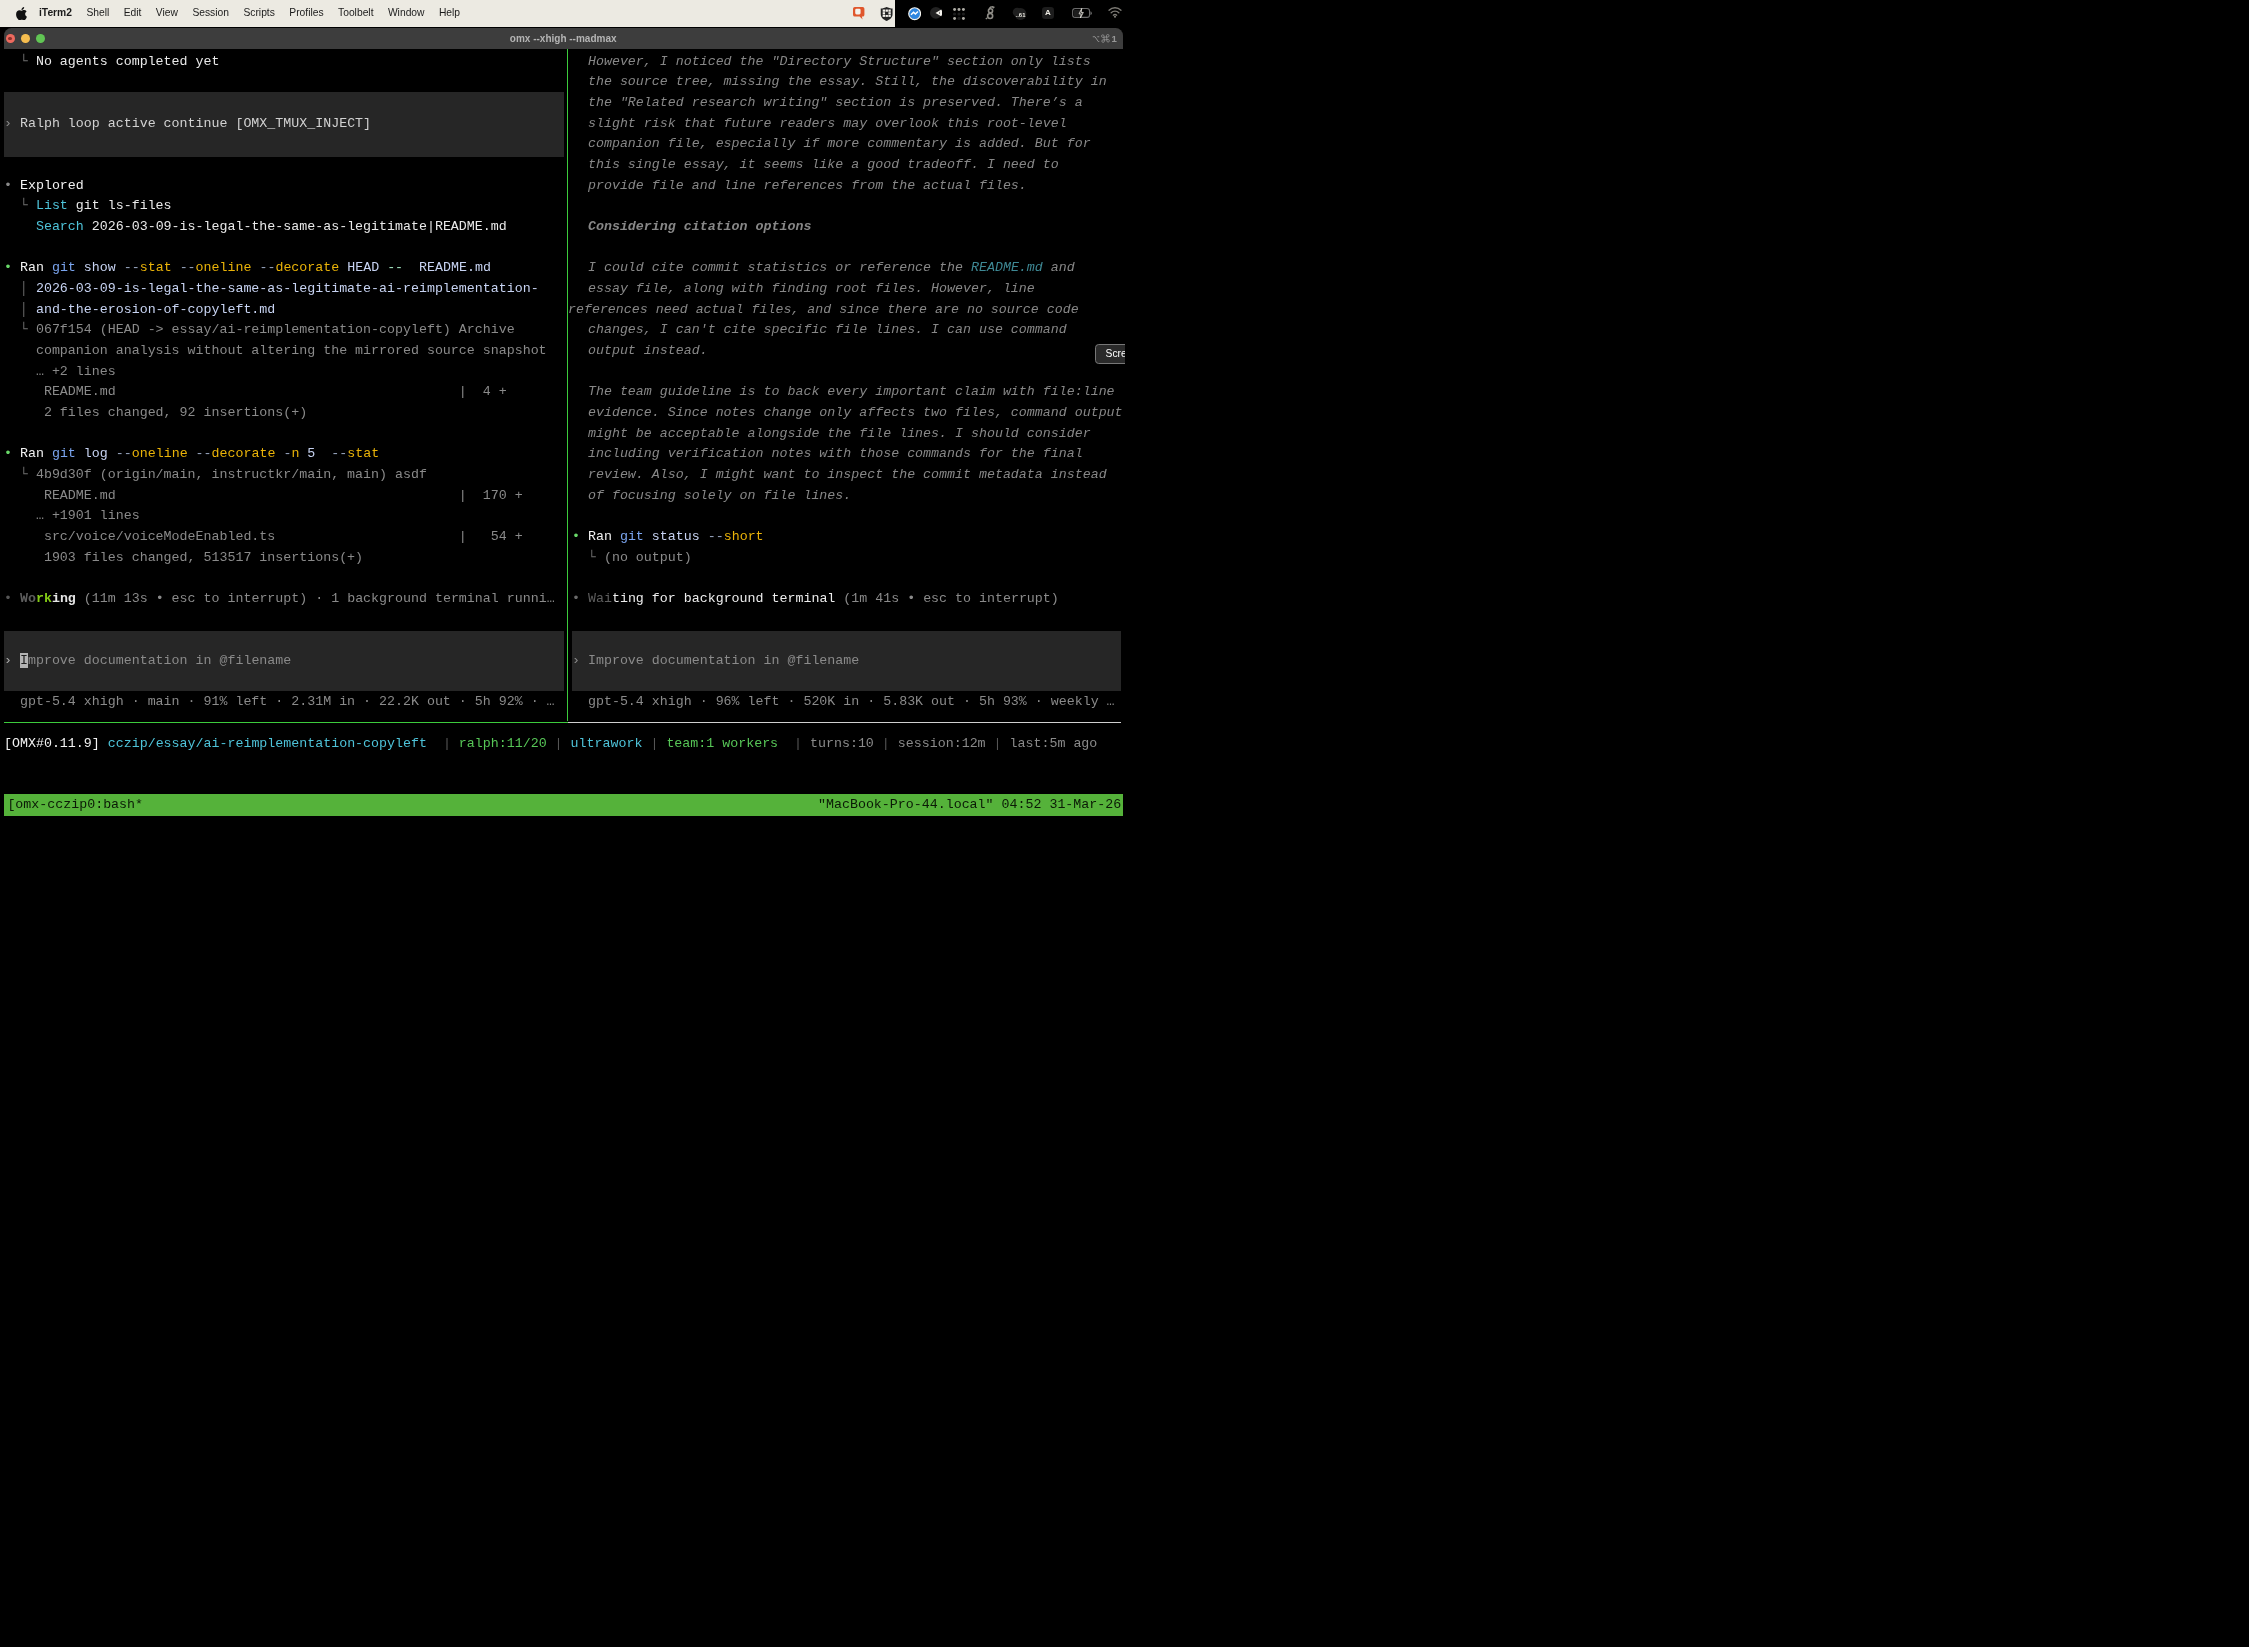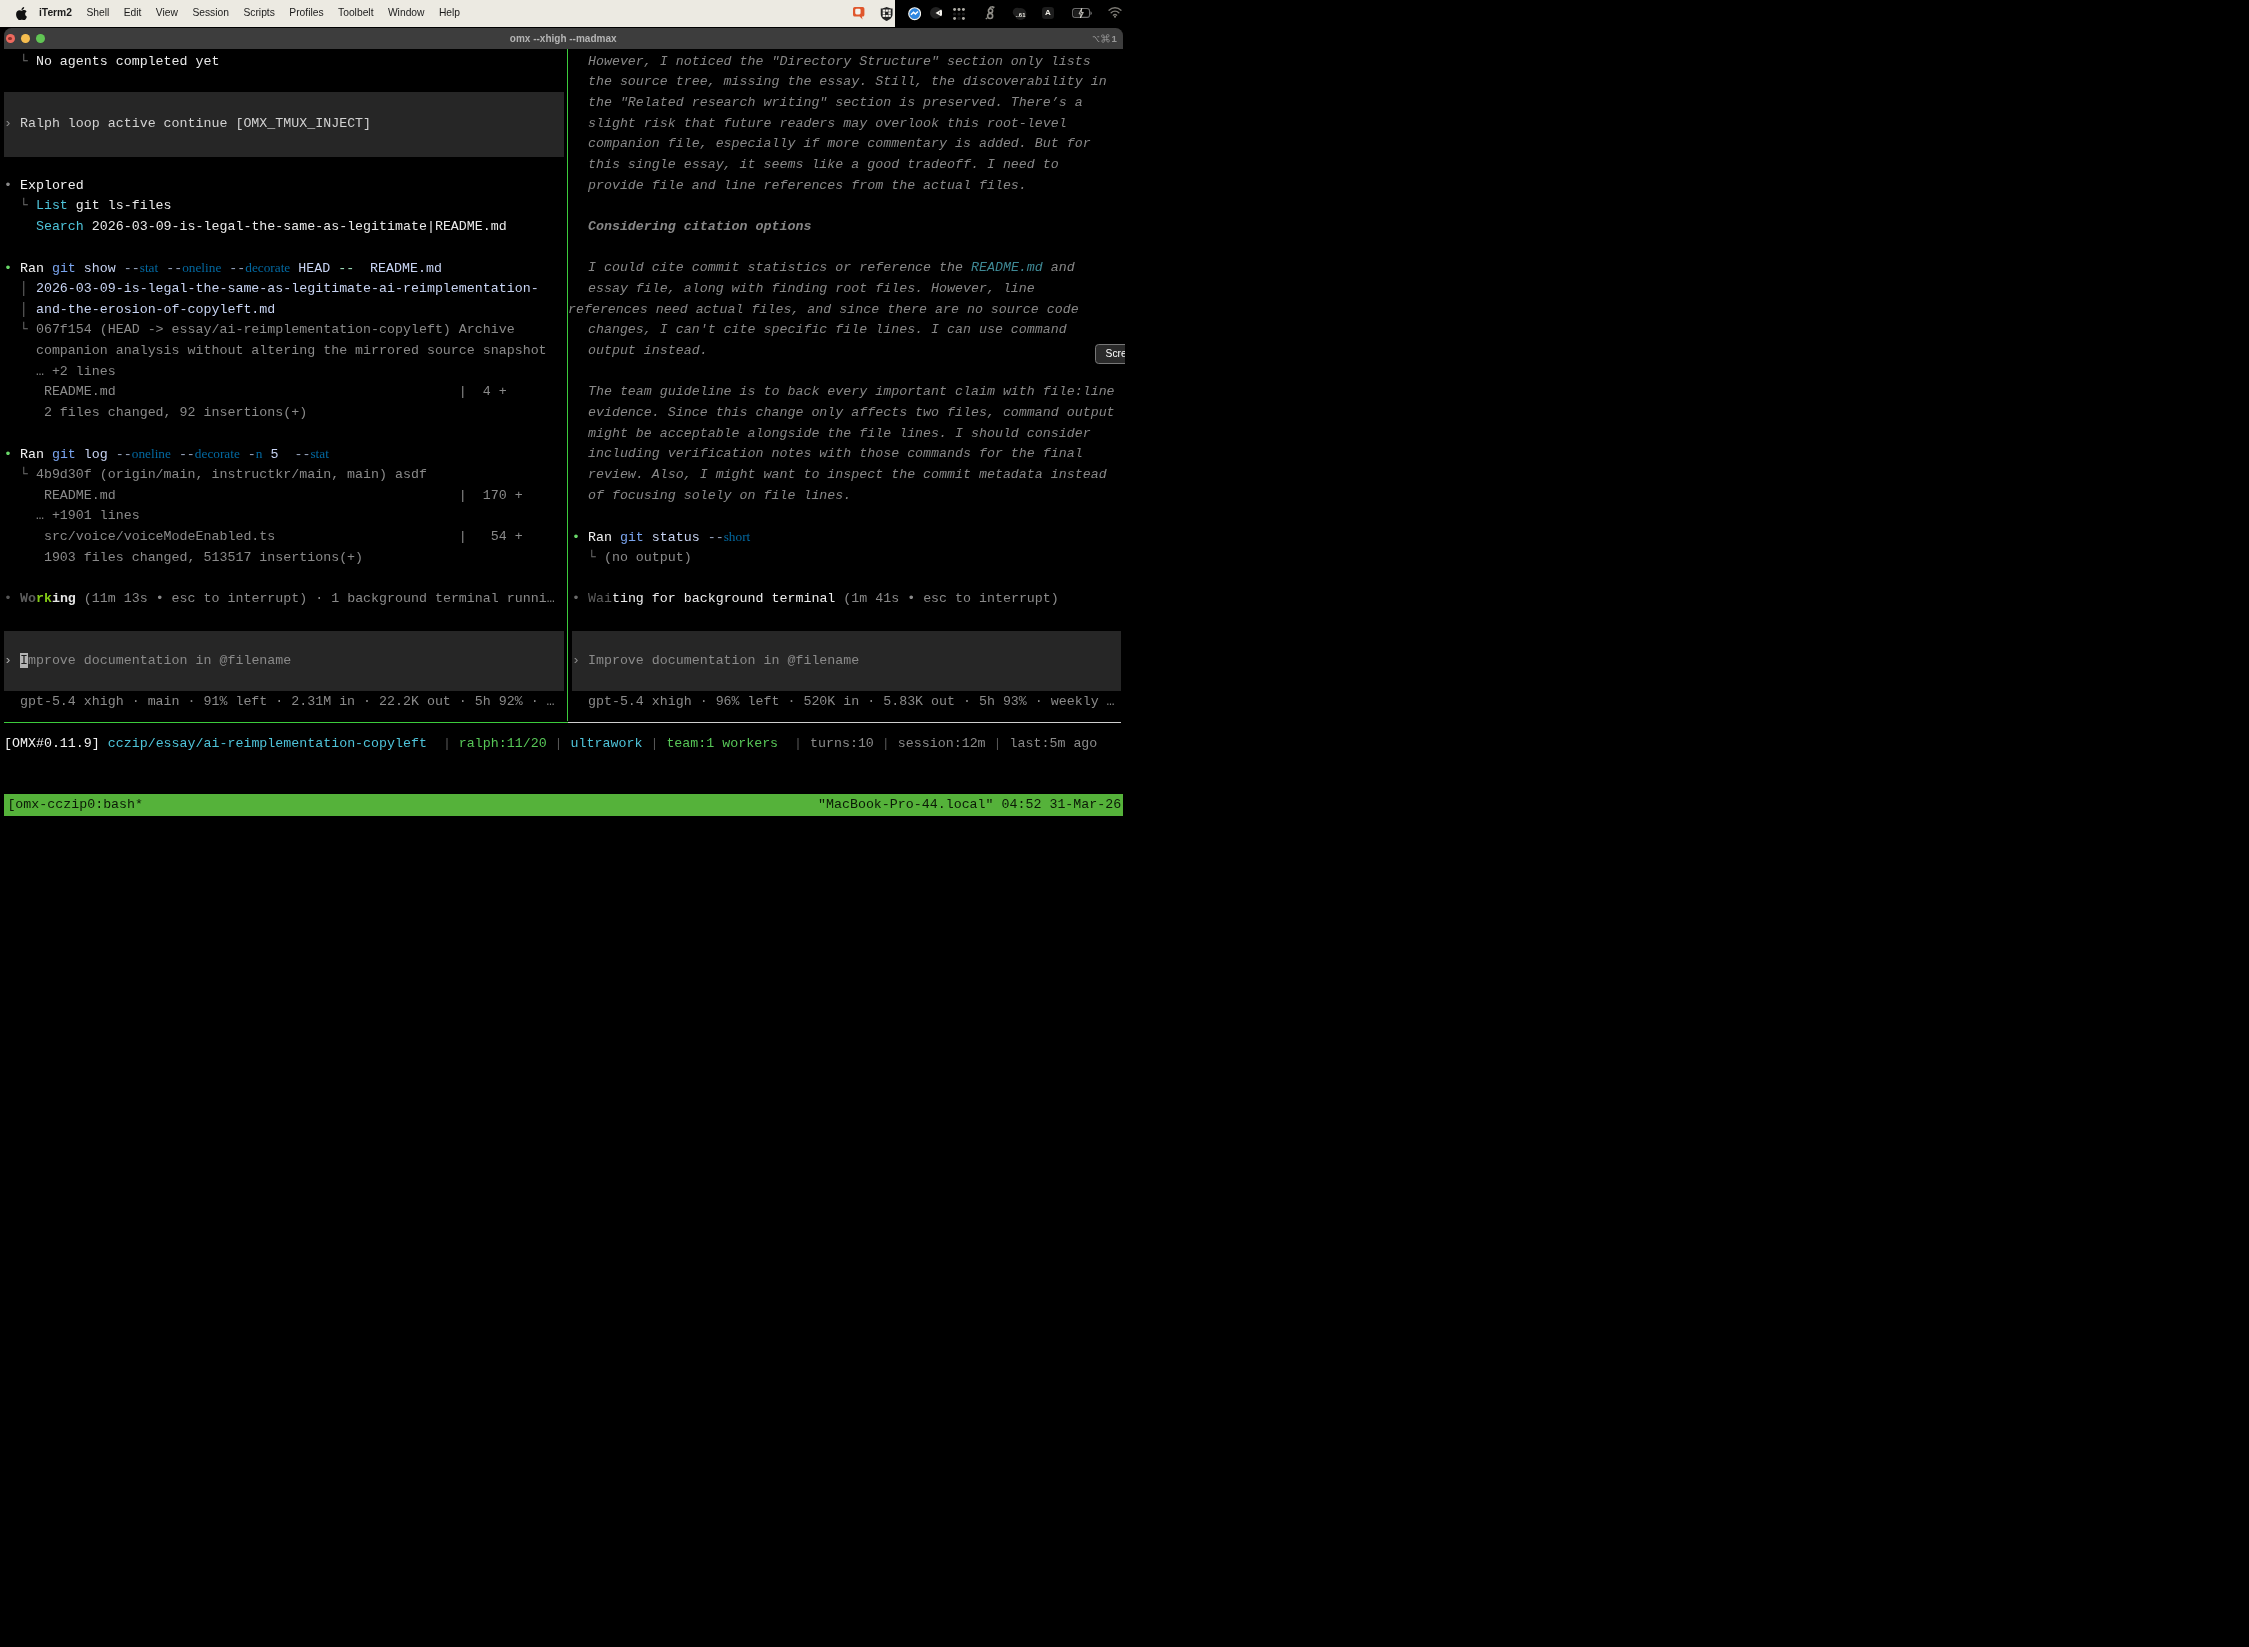--- a/index.html
+++ b/index.html
@@ -19,21 +19,21 @@
   .r { position:absolute; height:20.7px; line-height:20.7px; font-family:"Liberation Mono", monospace; font-size:13.3px; white-space:pre; color:#E9E9E9; }
   .it { font-style:italic; color:#878787; }
   .b { color:#F2F2F2; font-weight:400; }
   .g { color:#8A8A8A; }
   .t { color:#6F6F6F; }
   .cy { color:#4EC3D9; }
   .gr { color:#57C657; }
   .bu { color:#69D969; }
   .bl { color:#7AA4EE; }
   .pw { color:#C7D3F2; }
-  .pk { color:#0369a1;font-family:Liberation Serif, serif; }
+  .pk { color:#eab308; }
   .sl { color:#9AA8C2; }
   .mi2 { color:#A5E8C3; }
   .te { color:#3E8894; }
   .sep { color:#555; }
   .dima { color:#5E5E5E; }
   .dimb { color:#84cc16; }
   .box { position:absolute; background:#262626; }
   .cur { background:#B3B3B3; color:#1e1e1e; }
 </style></head>
 <body>
@@ -179,21 +179,21 @@
 <div class="r it" style="left:572px;top:134px">  companion file, especially if more commentary is added. But for</div>
 <div class="r it" style="left:572px;top:155px">  this single essay, it seems like a good tradeoff. I need to</div>
 <div class="r it" style="left:572px;top:176px">  provide file and line references from the actual files.</div>
 <div class="r it" style="left:572px;top:217px;font-weight:700">  Considering citation options</div>
 <div class="r it" style="left:572px;top:258px">  I could cite commit statistics or reference the <span class="te">README.md</span> and</div>
 <div class="r it" style="left:572px;top:279px">  essay file, along with finding root files. However, line</div>
 <div class="r it" style="left:552px;top:300px">  references need actual files, and since there are no source code</div>
 <div class="r it" style="left:572px;top:320px">  changes, I can't cite specific file lines. I can use command</div>
 <div class="r it" style="left:572px;top:341px">  output instead.</div>
 <div class="r it" style="left:572px;top:382px">  The team guideline is to back every important claim with file:line</div>
-<div class="r it" style="left:572px;top:403px">  evidence. Since this change only affects two files, command output</div>
+<div class="r it" style="left:572px;top:403px">  evidence. Since notes change only affects two files, command output</div>
 <div class="r it" style="left:572px;top:424px">  might be acceptable alongside the file lines. I should consider</div>
 <div class="r it" style="left:572px;top:444px">  including verification notes with those commands for the final</div>
 <div class="r it" style="left:572px;top:465px">  review. Also, I might want to inspect the commit metadata instead</div>
 <div class="r it" style="left:572px;top:486px">  of focusing solely on file lines.</div>
 <div class="r" style="left:572px;top:527px"><span class="bu">• </span><span class="b">Ran</span> <span class="bl">git</span> <span class="pw">status</span> <span class="sl">--</span><span class="pk">short</span></div>
 <div class="r" style="left:572px;top:548px"><span class="t">  └ </span><span class="g">(no output)</span></div>
 <div class="r" style="left:572px;top:589px"><span style="color:#6A6A6A">• </span><span style="font-weight:400"><span class="dima">Wai</span><span style="color:#EDEDED">ting for background terminal</span></span><span class="g"> (1m 41s • esc to interrupt)</span></div>
 <div class="r" style="left:572px;top:651px"><span class="g">› Improve documentation in @filename</span></div>
 <div class="r" style="left:572px;top:692px"><span class="g">  gpt-5.4 xhigh · 96% left · 520K in · 5.83K out · 5h 93% · weekly …</span></div>
 

